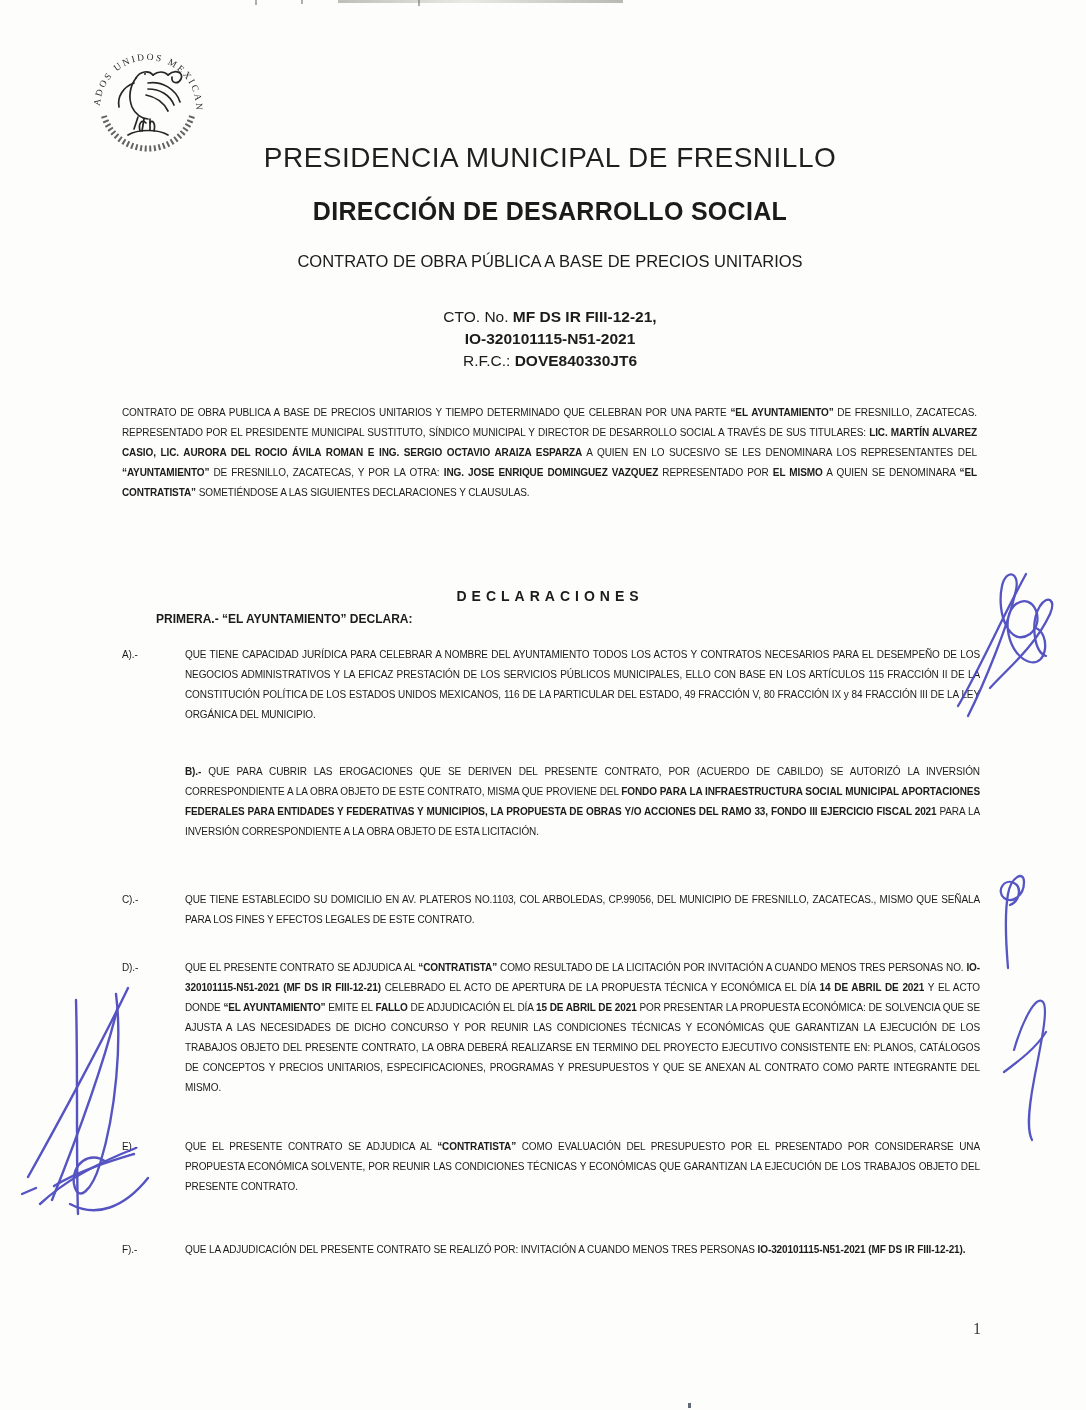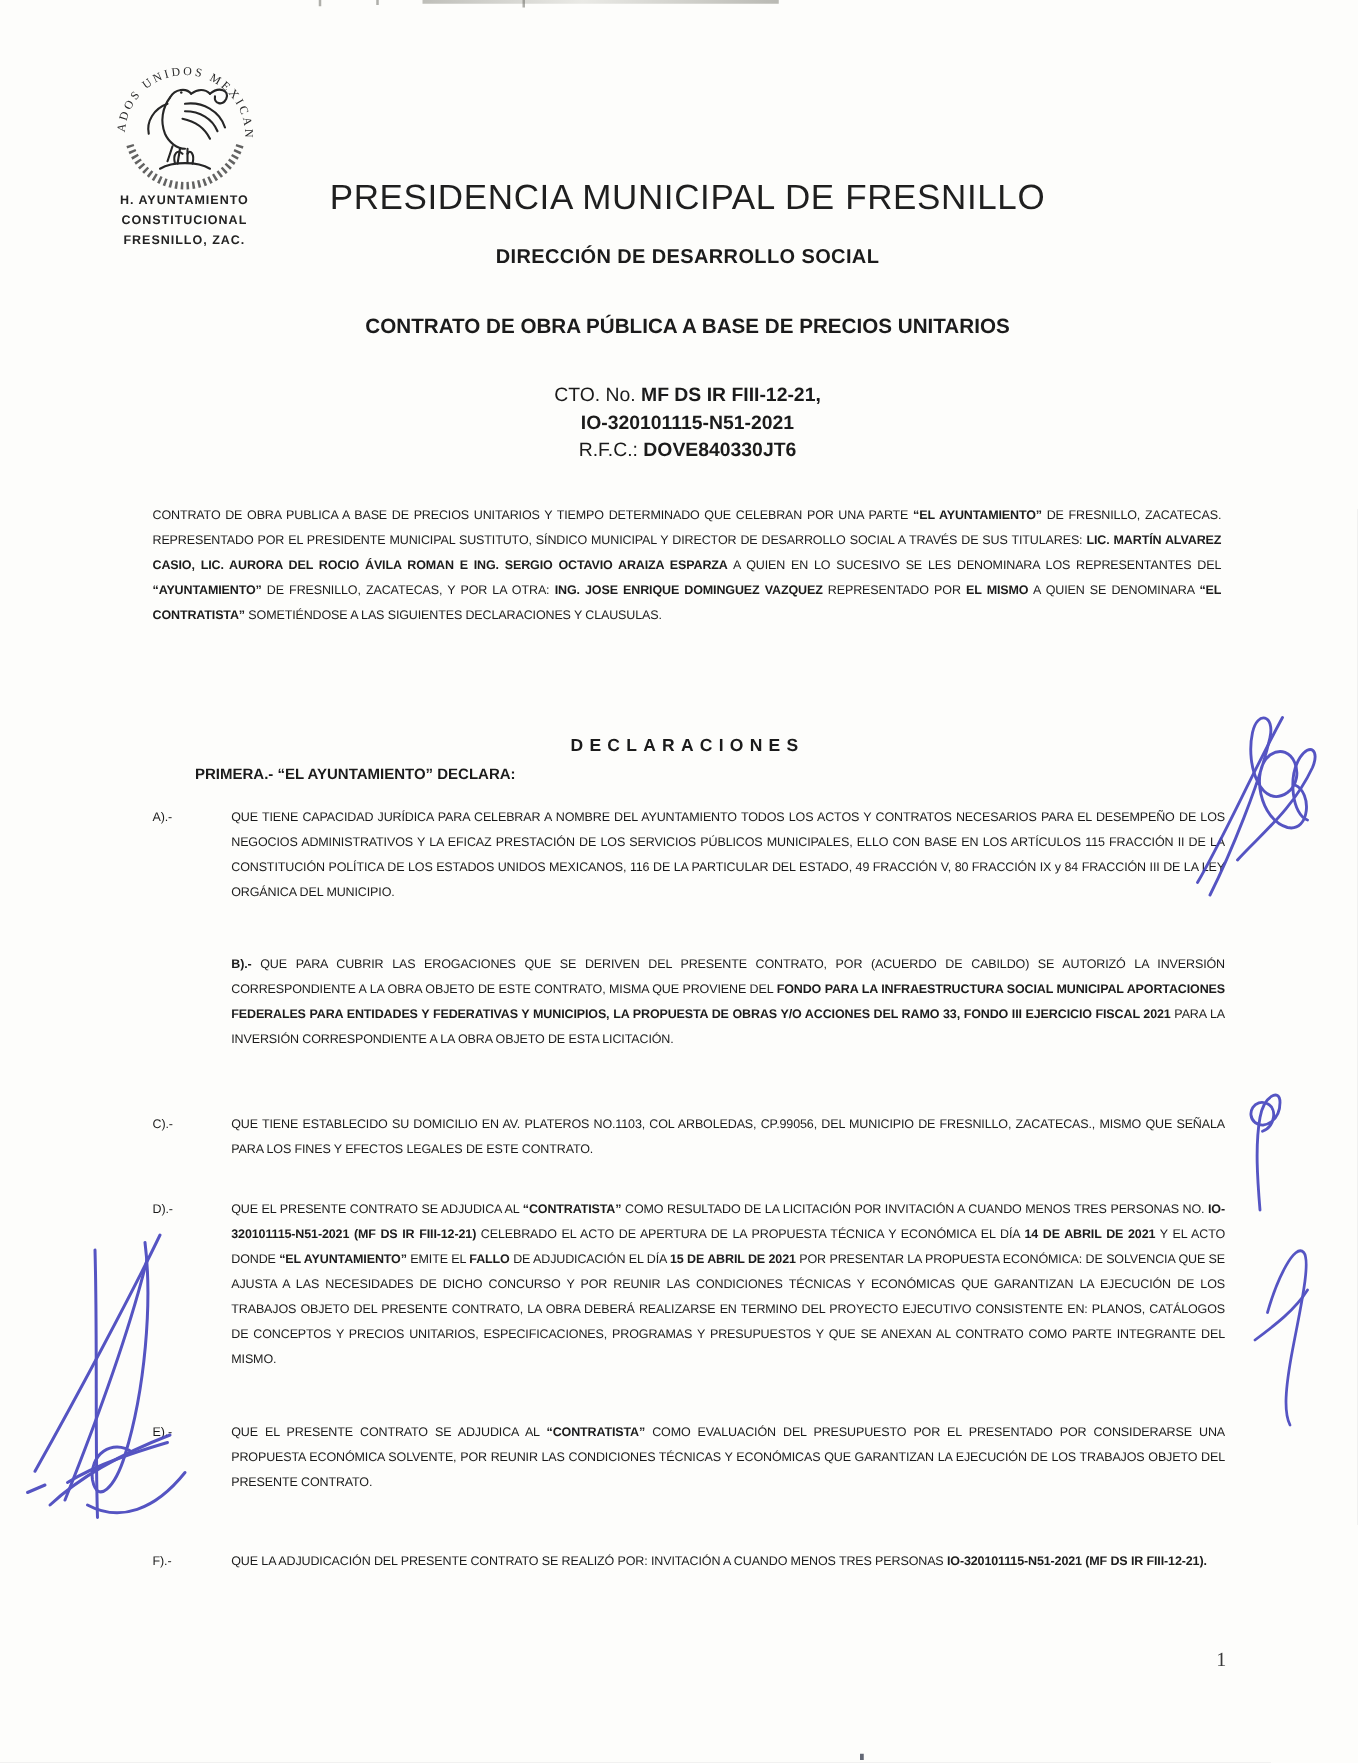--- a/index.html
+++ b/index.html
@@ -16,23 +16,23 @@
   .b{font-weight:700;}
   
   .seal{left:82px;top:42px;width:132px;height:112px;}
   .seal-caption{left:70px;top:153px;width:155px;text-align:center;
     font-size:10px;font-weight:600;letter-spacing:.8px;line-height:16px;color:#222;}
   
   .titles{left:110px;top:0;width:880px;text-align:center;}
   .title1{position:absolute;left:0;top:142px;width:100%;
     font-size:28px;font-weight:400;letter-spacing:.5px;color:#1f1f1f;}
   .title2{position:absolute;left:0;top:197px;width:100%;
-    font-size:16px;font-weight:700;letter-spacing:.3px;}
+    font-size:25px;font-weight:700;letter-spacing:.3px;}
   .title3{position:absolute;left:0;top:252px;width:100%;
-    font-size:16.5px;font-weight:700;}
+    font-size:16.5px;font-weight:400;}
   .cto{position:absolute;left:0;top:306px;width:100%;
     font-size:15.5px;line-height:22px;}
   
   .bodytext{font-size:10px;line-height:20px;letter-spacing:-0.1px;
     text-align:justify;}
   .intro{left:122px;top:403px;width:855px;}
   .decl-heading{left:110px;top:570px;width:880px;text-align:center;
     font-size:14px;font-weight:700;letter-spacing:5px;margin-top:18px;}
   .primera{left:122px;top:612px;width:855px;font-size:12px;font-weight:700;margin-left:34px;}
   .clause{display:flex;width:858px;}
@@ -82,25 +82,20 @@
       <path d="M66 41 C80 39 94 47 98 60"></path>
       <path d="M66 47 C78 47 88 53 92 63"></path>
       <path d="M64 53 C74 55 82 61 86 69"></path>
       <path d="M52 41 C41 45 35 55 37 65"></path>
       <path d="M56 75 L52 87 M62 77 L60 89 M68 77 L68 88"></path>
       <path d="M46 93 C56 87 76 87 86 93"></path>
       <path d="M58 89 C56 81 60 77 64 81 M72 89 C74 81 70 77 68 81"></path>
     </g>
     <circle cx="63" cy="32" r="1" fill="#262626"></circle>
   </svg>
-  <div class="abs seal-caption">
-    <div>H. AYUNTAMIENTO</div>
-    <div>CONSTITUCIONAL</div>
-    <div>FRESNILLO, ZAC.</div>
-  </div>
 
   <div class="abs titles">
     <div class="title1">PRESIDENCIA MUNICIPAL DE FRESNILLO</div>
     <div class="title2">DIRECCIÓN DE DESARROLLO SOCIAL</div>
     <div class="title3">CONTRATO DE OBRA PÚBLICA A BASE DE PRECIOS UNITARIOS</div>
     <div class="cto">
       <div><span>CTO. No. </span><span class="b">MF DS IR FIII-12-21,</span></div>
       <div><span class="b">IO-320101115-N51-2021</span></div>
       <div><span>R.F.C.: </span><span class="b">DOVE840330JT6</span></div>
     </div>

